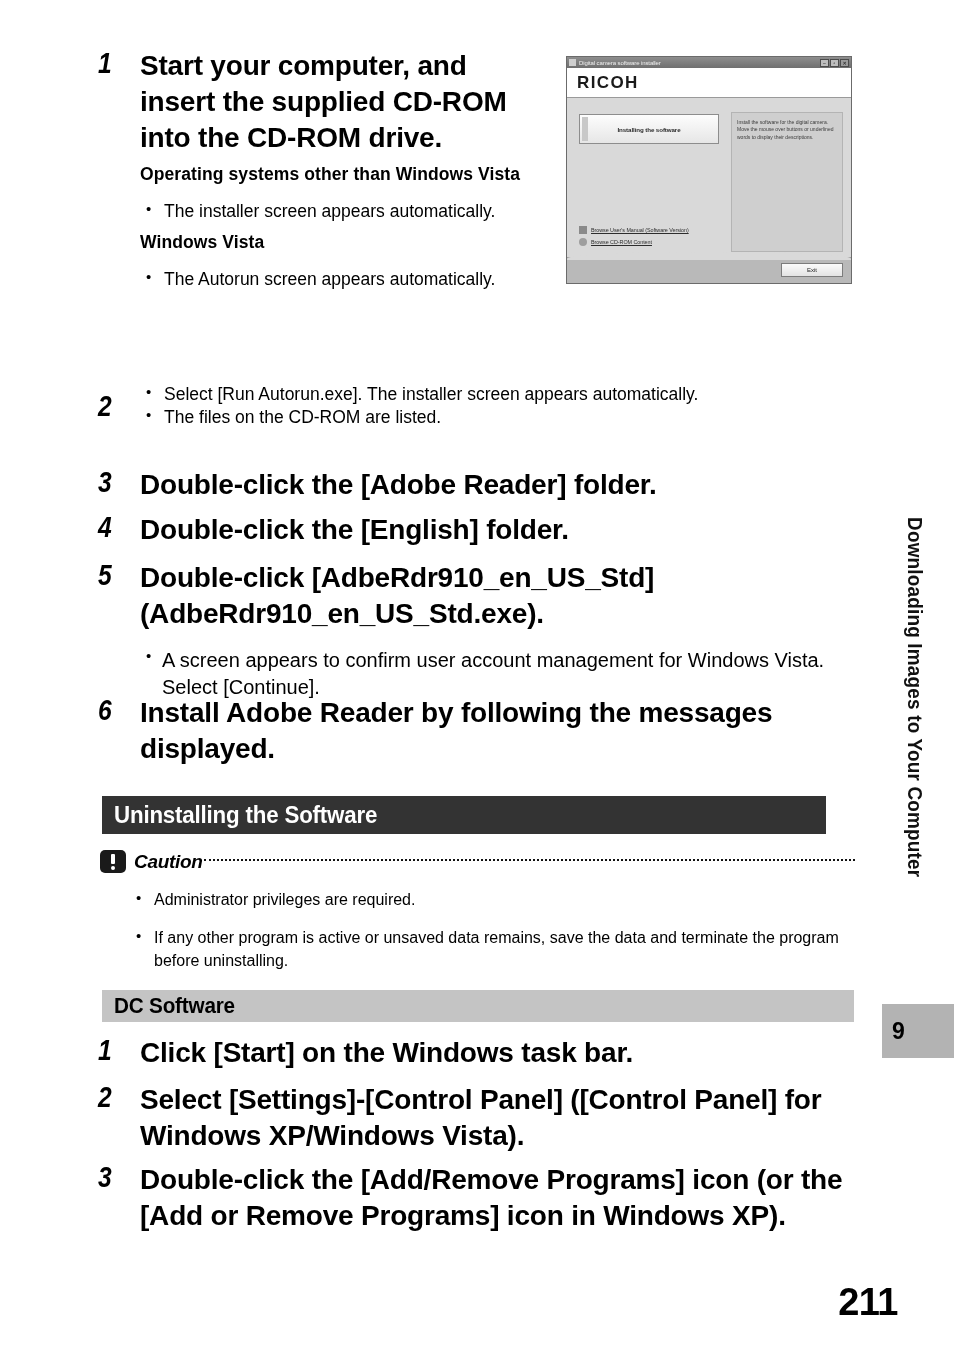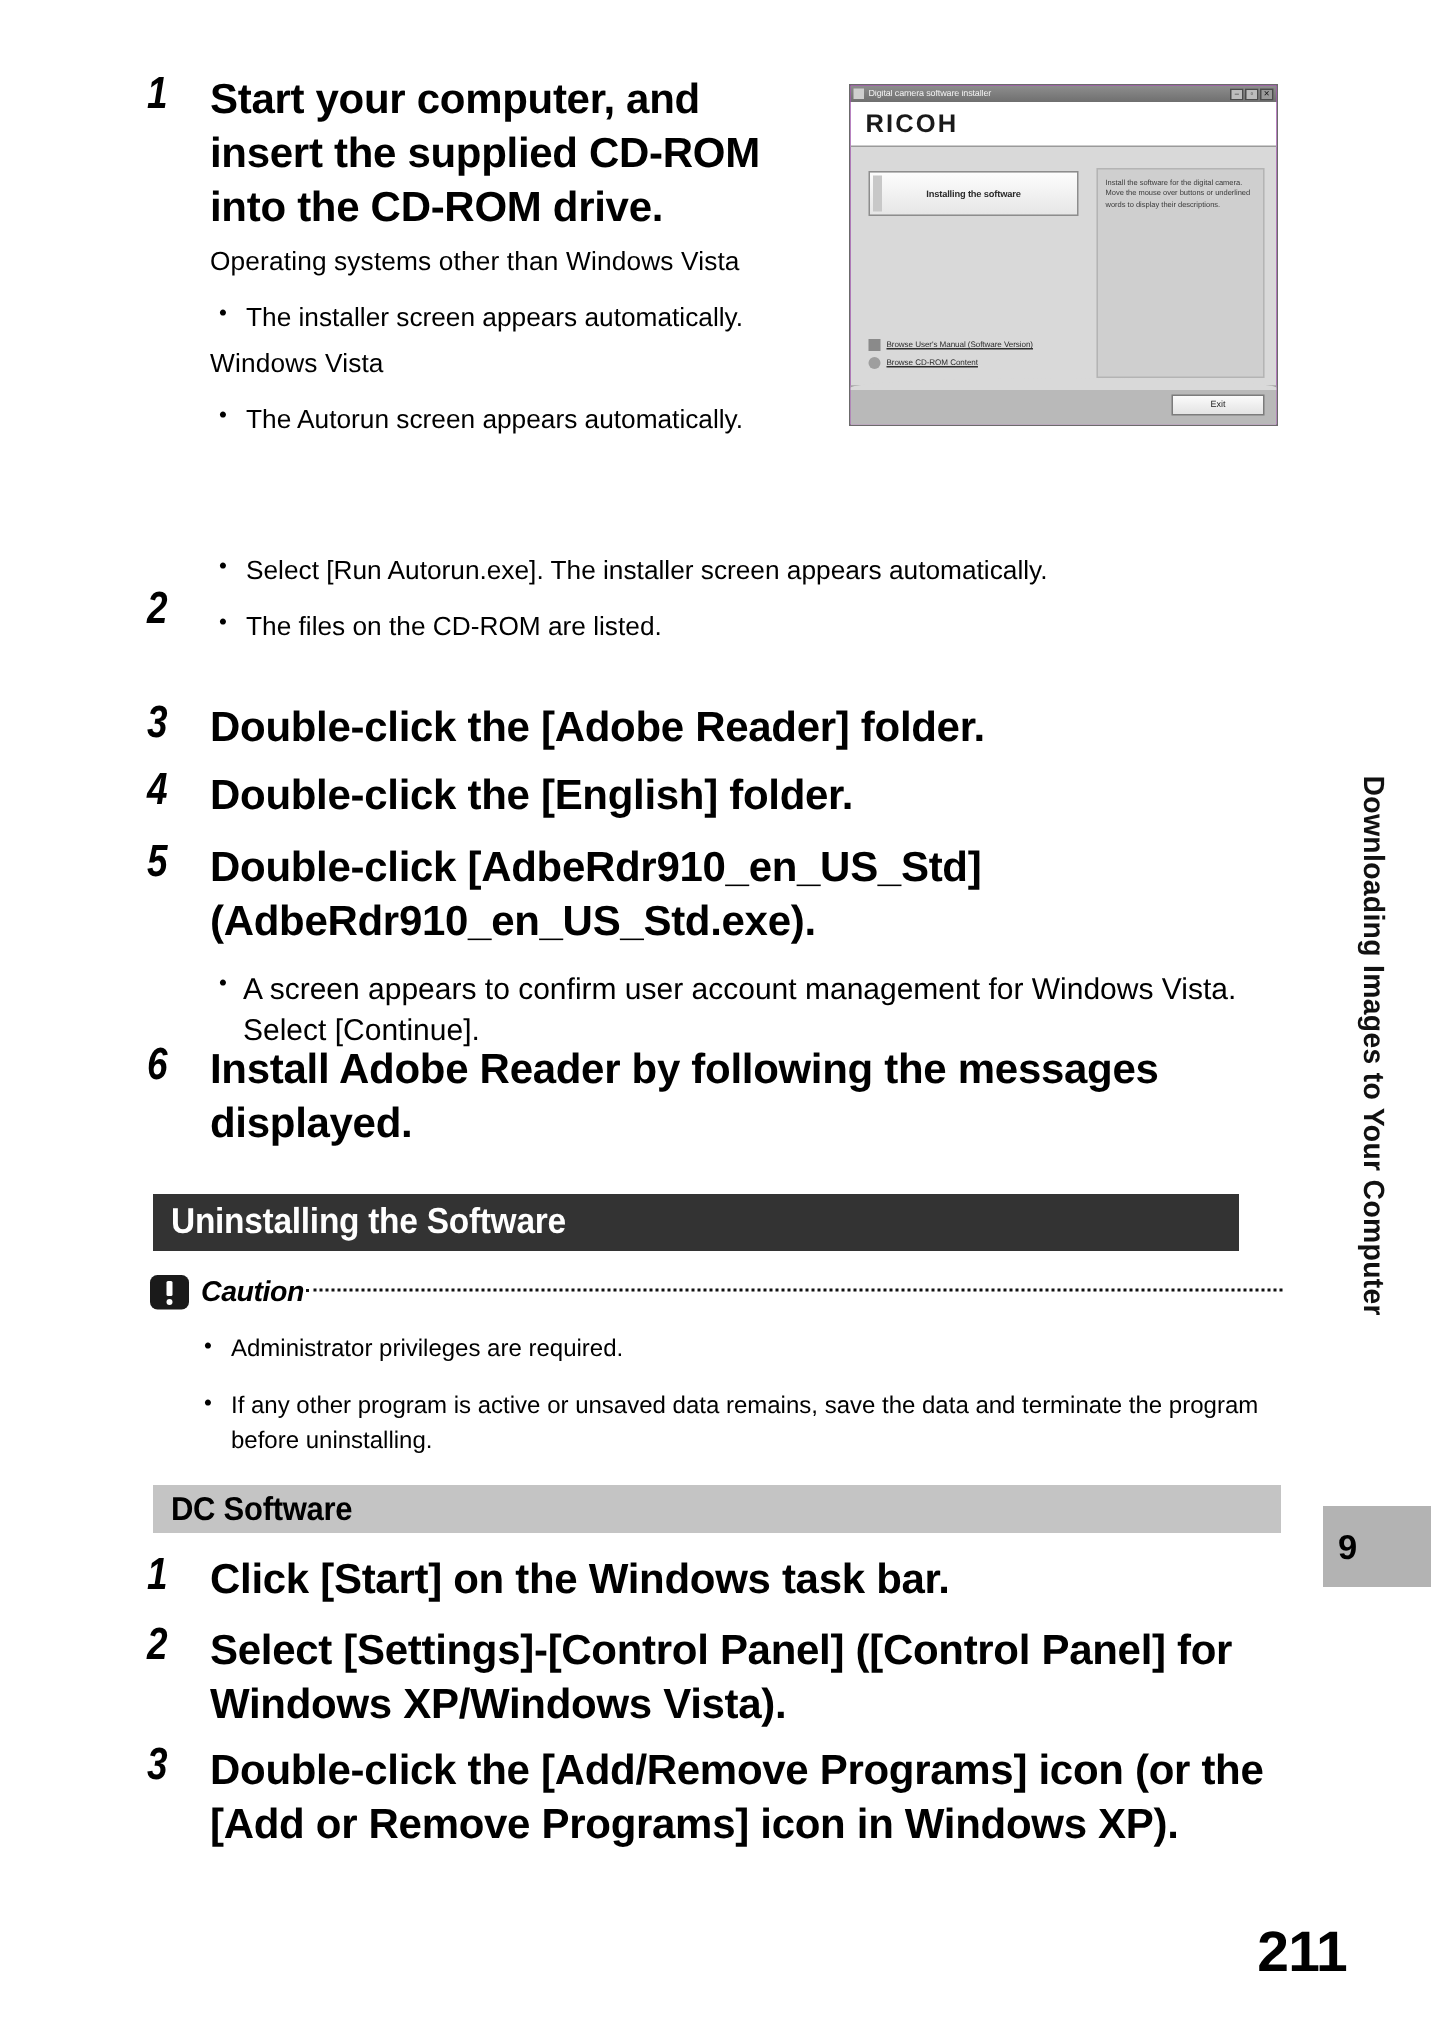--- a/index.html
+++ b/index.html
@@ -45,21 +45,21 @@
     flex: 1 1 auto;
   }
   .step-title {
     font-weight: bold;
     font-size: 28px;
     line-height: 1.28;
     letter-spacing: -0.2px;
   }
 
   .sub-head {
-    font-weight: normal;
+    font-weight: bold;
     font-size: 17.5px;
     line-height: 1.2;
     margin-top: 9px;
     letter-spacing: 0.1px;
   }
 
   ul.bullets {
     list-style: none;
     margin: 4px 0 0 0;
     padding: 0;
@@ -80,36 +80,36 @@
   }
 
   ul.bullets.small li {
     font-size: 20px;
     line-height: 1.35;
     padding-left: 22px;
   }
 
   
   #step1 { position: absolute; left: 98px; top: 48px; width: 440px; }
-  #step1-extra { position: absolute; left: 140px; top: 350px; width: 725px; }
+  #step1-extra { position: absolute; left: 140px; top: 364px; width: 725px; }
   #step2 { position: absolute; left: 98px; top: 391px; width: 760px; }
   #step3 { position: absolute; left: 98px; top: 467px; width: 760px; }
   #step4 { position: absolute; left: 98px; top: 512px; width: 760px; }
   #step5 { position: absolute; left: 98px; top: 560px; width: 760px; }
   #step6 { position: absolute; left: 98px; top: 695px; width: 760px; }
 
   
   #installer-shot {
     position: absolute;
     left: 566px;
     top: 56px;
     width: 286px;
     height: 228px;
     border: 1px solid #6b6b6b;
-    background: #d946ef;
+    background: #15803d;
     box-sizing: border-box;
     overflow: hidden;
   }
   .win-titlebar {
     height: 11px;
     background: linear-gradient(#8e8e8e, #6f6f6f);
     display: flex;
     align-items: center;
     padding: 0 2px;
     box-sizing: border-box;

